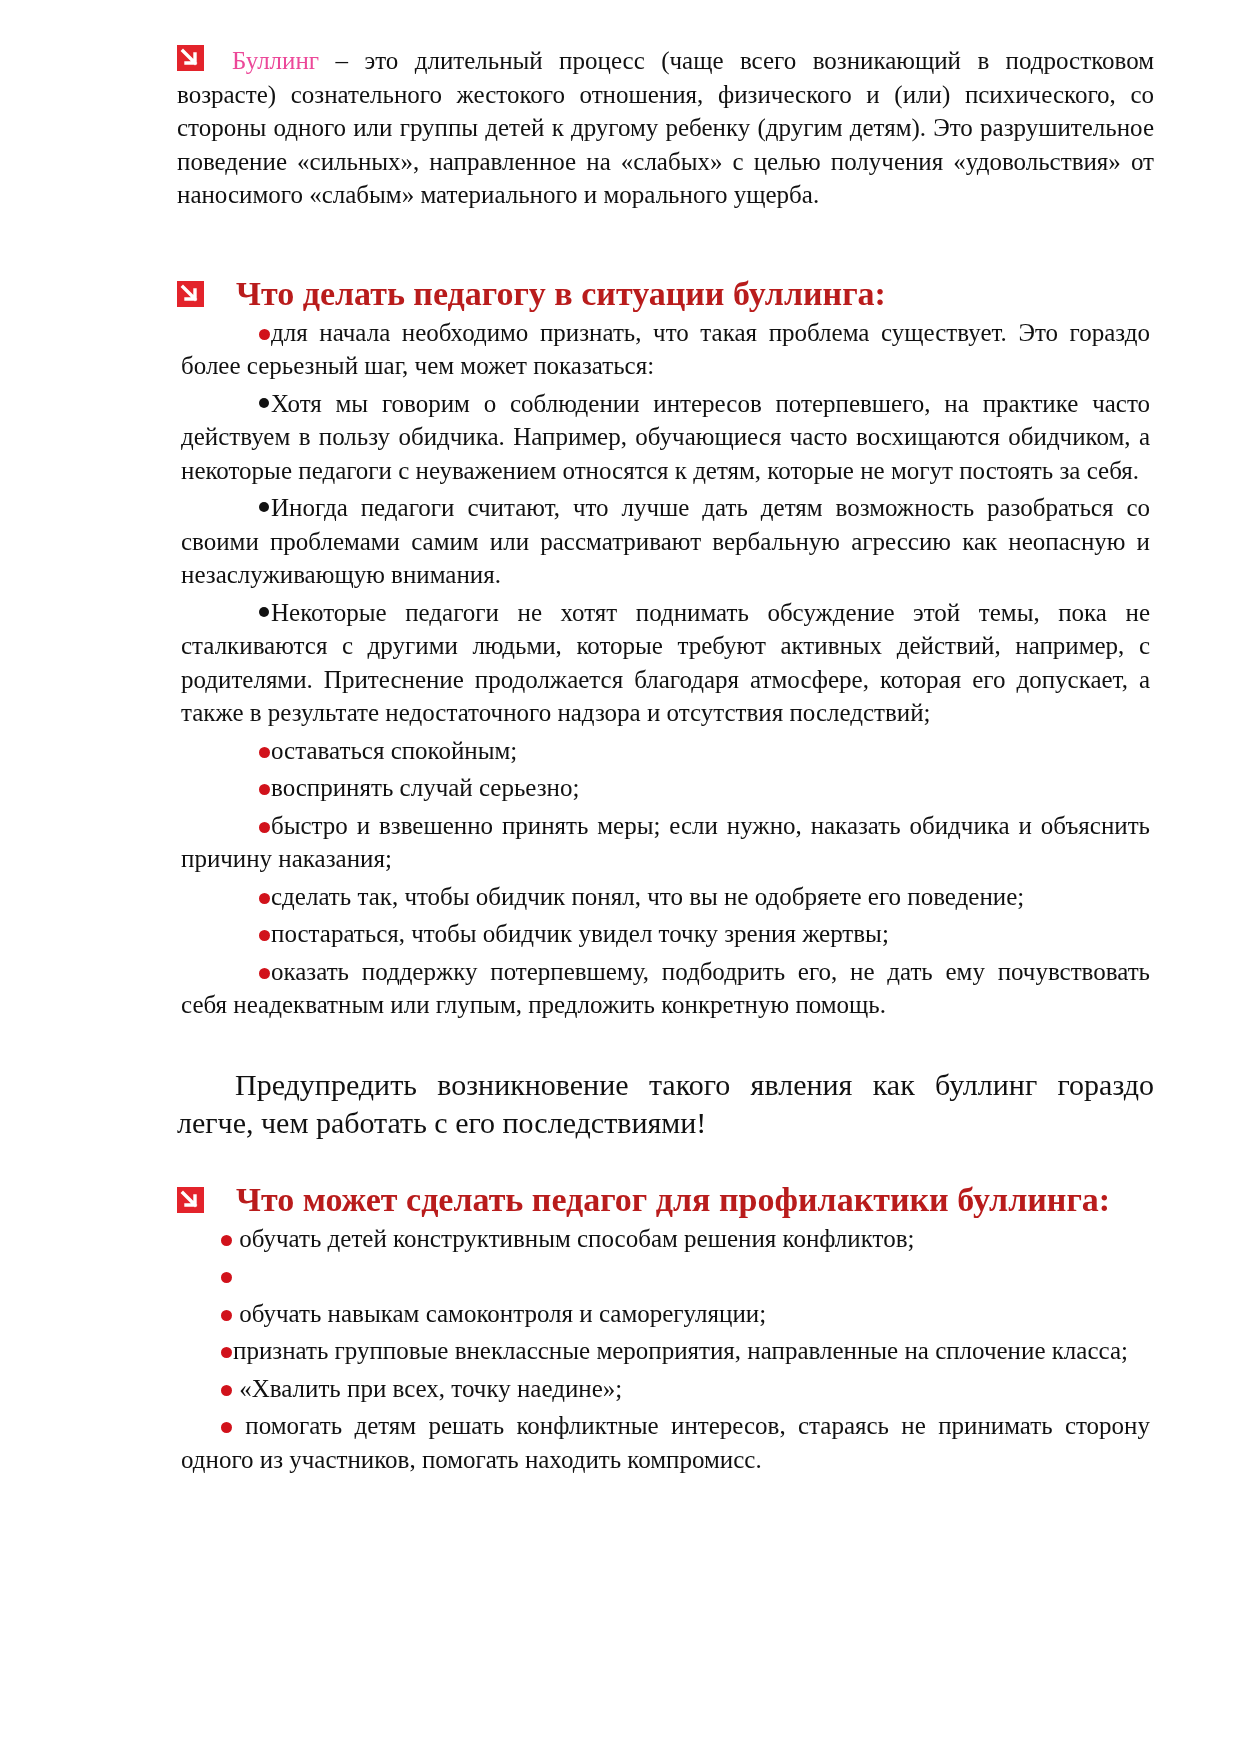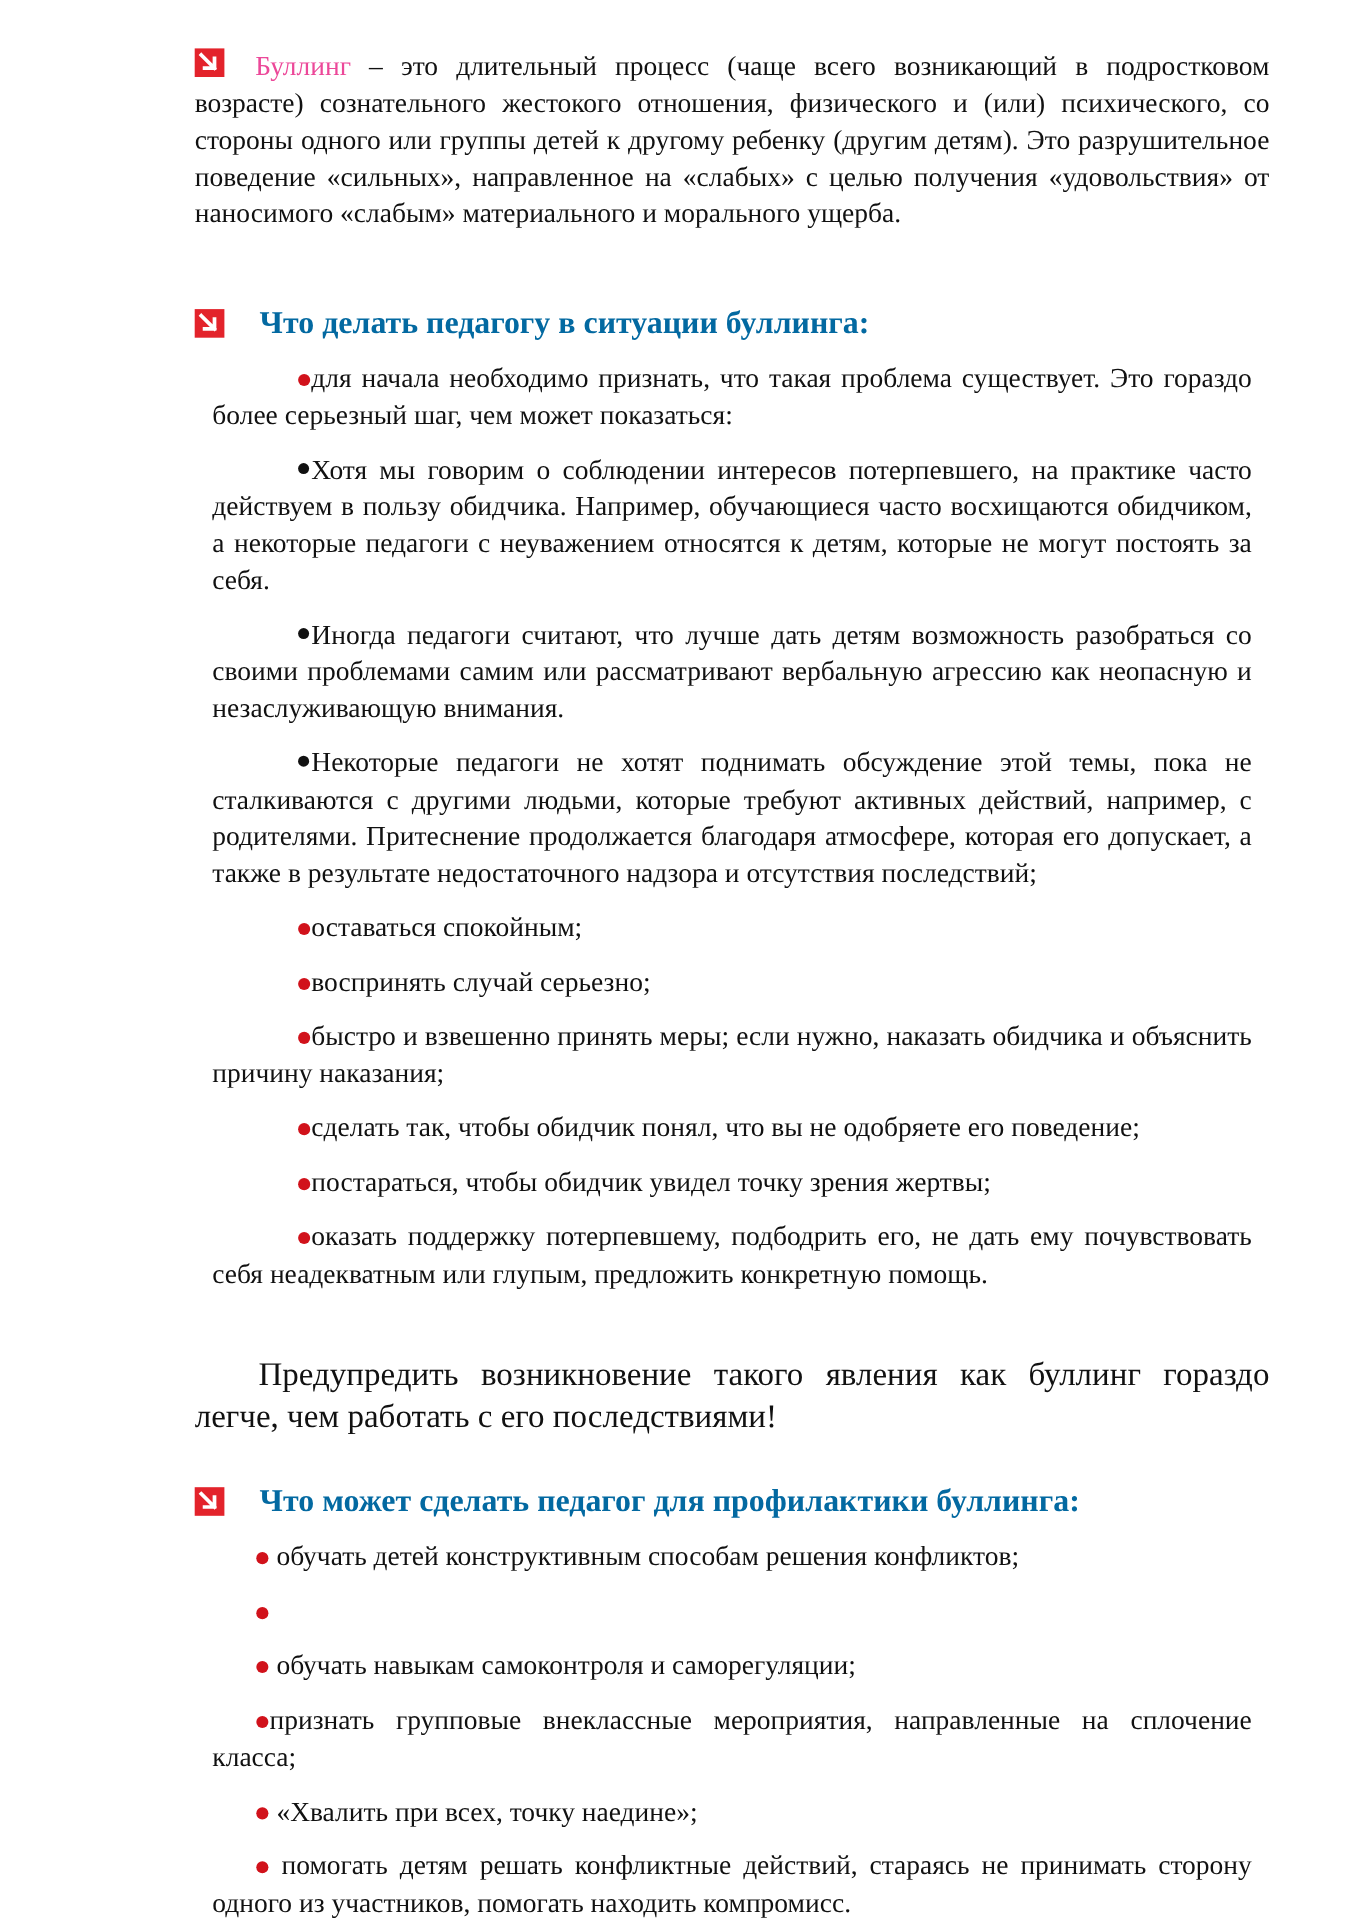--- a/index.html
+++ b/index.html
@@ -33,23 +33,23 @@
       display: inline-block;
       width: 27px;
       height: 26px;
       background: #e3232b;
       vertical-align: -2px;
       position: relative;
       margin-right: 28px;
     }
     .arrow-icon svg { position: absolute; left: 3px; top: 3px; }
     .heading {
-      font-size: 29px;
+      font-size: 34px;
       line-height: 36px;
-      color: #0369a1;
+      color: #b91c1c;
       margin: 0;
       display: flex;
       align-items: center;
     }
     .heading .arrow-icon { margin-right: 32px; vertical-align: 0; }
     .indent { text-indent: 78px; }
     .indent-sm { text-indent: 40px; }
     .dot {
       display: inline-block;
       width: 11px;
@@ -76,21 +76,21 @@
     }
     .spacer-lg { height: 64px; }
     .spacer-md { height: 40px; }
     .callout {
       font-size: 30px;
       line-height: 38px;
       text-align: justify;
       text-indent: 58px;
       margin: 0;
     }
-    .list-item { margin: 16px; }
+    .list-item { margin: 4px; }
   </style>
 </head>
 <body>
 
 <div class="page">
 
   <p class="p intro"><span class="arrow-icon"><svg width="21" height="20" viewBox="0 0 21 20">
           <path d="M3 3 L15 15 M15 6 L15 15 L6 15" stroke="#ffffff" stroke-width="3.4" fill="none" stroke-linecap="square"></path>
         </svg></span><span class="red">Буллинг</span><span> – это длительный процесс (чаще всего возникающий в подростковом возрасте) сознательного жестокого отношения, физического и (или) психического, со стороны одного или группы детей к другому ребенку (другим детям). Это разрушительное поведение «сильных», направленное на «слабых» с целью получения «удовольствия» от наносимого «слабым» материального и морального ущерба.</span></p>
 
@@ -132,16 +132,16 @@
       </span>
       <span>Что может сделать педагог для профилактики буллинга:</span>
     </h2>
 
   <div class="narrow">
     <p class="p indent-sm list-item"><span class="dot"></span> <span>обучать детей конструктивным способам решения конфликтов;</span></p>
     <p class="p indent-sm list-item"><span class="dot"></span> </p>
     <p class="p indent-sm list-item"><span class="dot"></span> <span>обучать навыкам самоконтроля и саморегуляции;</span></p>
     <p class="p indent-sm list-item"><span class="dot"></span><span>признать групповые внеклассные мероприятия, направленные на сплочение класса;</span></p>
     <p class="p indent-sm list-item"><span class="dot"></span> <span>«Хвалить при всех, точку наедине»;</span></p>
-    <p class="p indent-sm list-item"><span class="dot"></span> <span>помогать детям решать конфликтные действий, стараясь не принимать сторону одного из участников, помогать находить компромисс.</span></p>
+    <p class="p indent-sm list-item"><span class="dot"></span> <span>помогать детям решать конфликтные интересов, стараясь не принимать сторону одного из участников, помогать находить компромисс.</span></p>
   </div>
 
 </div>
 
 </body></html>

